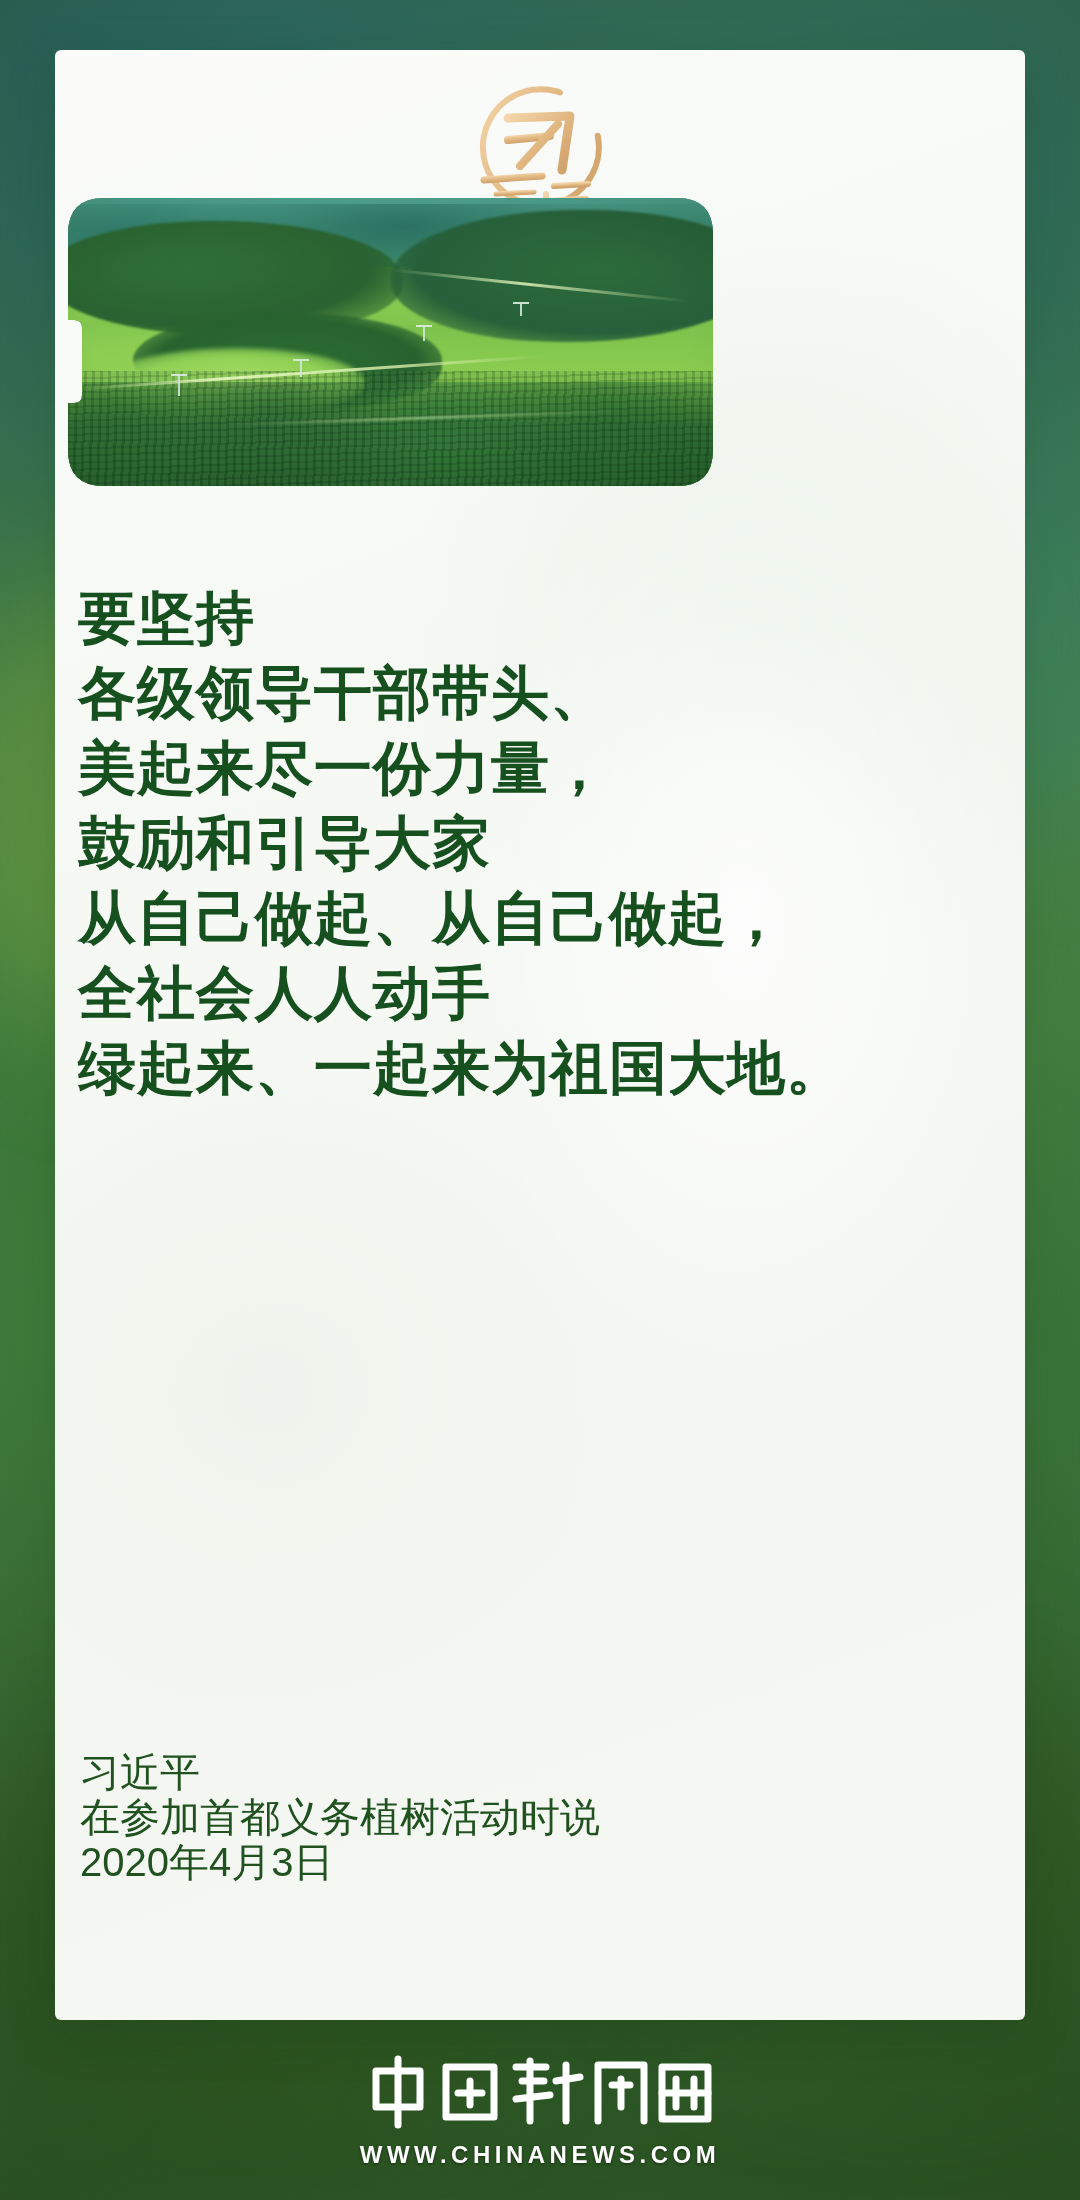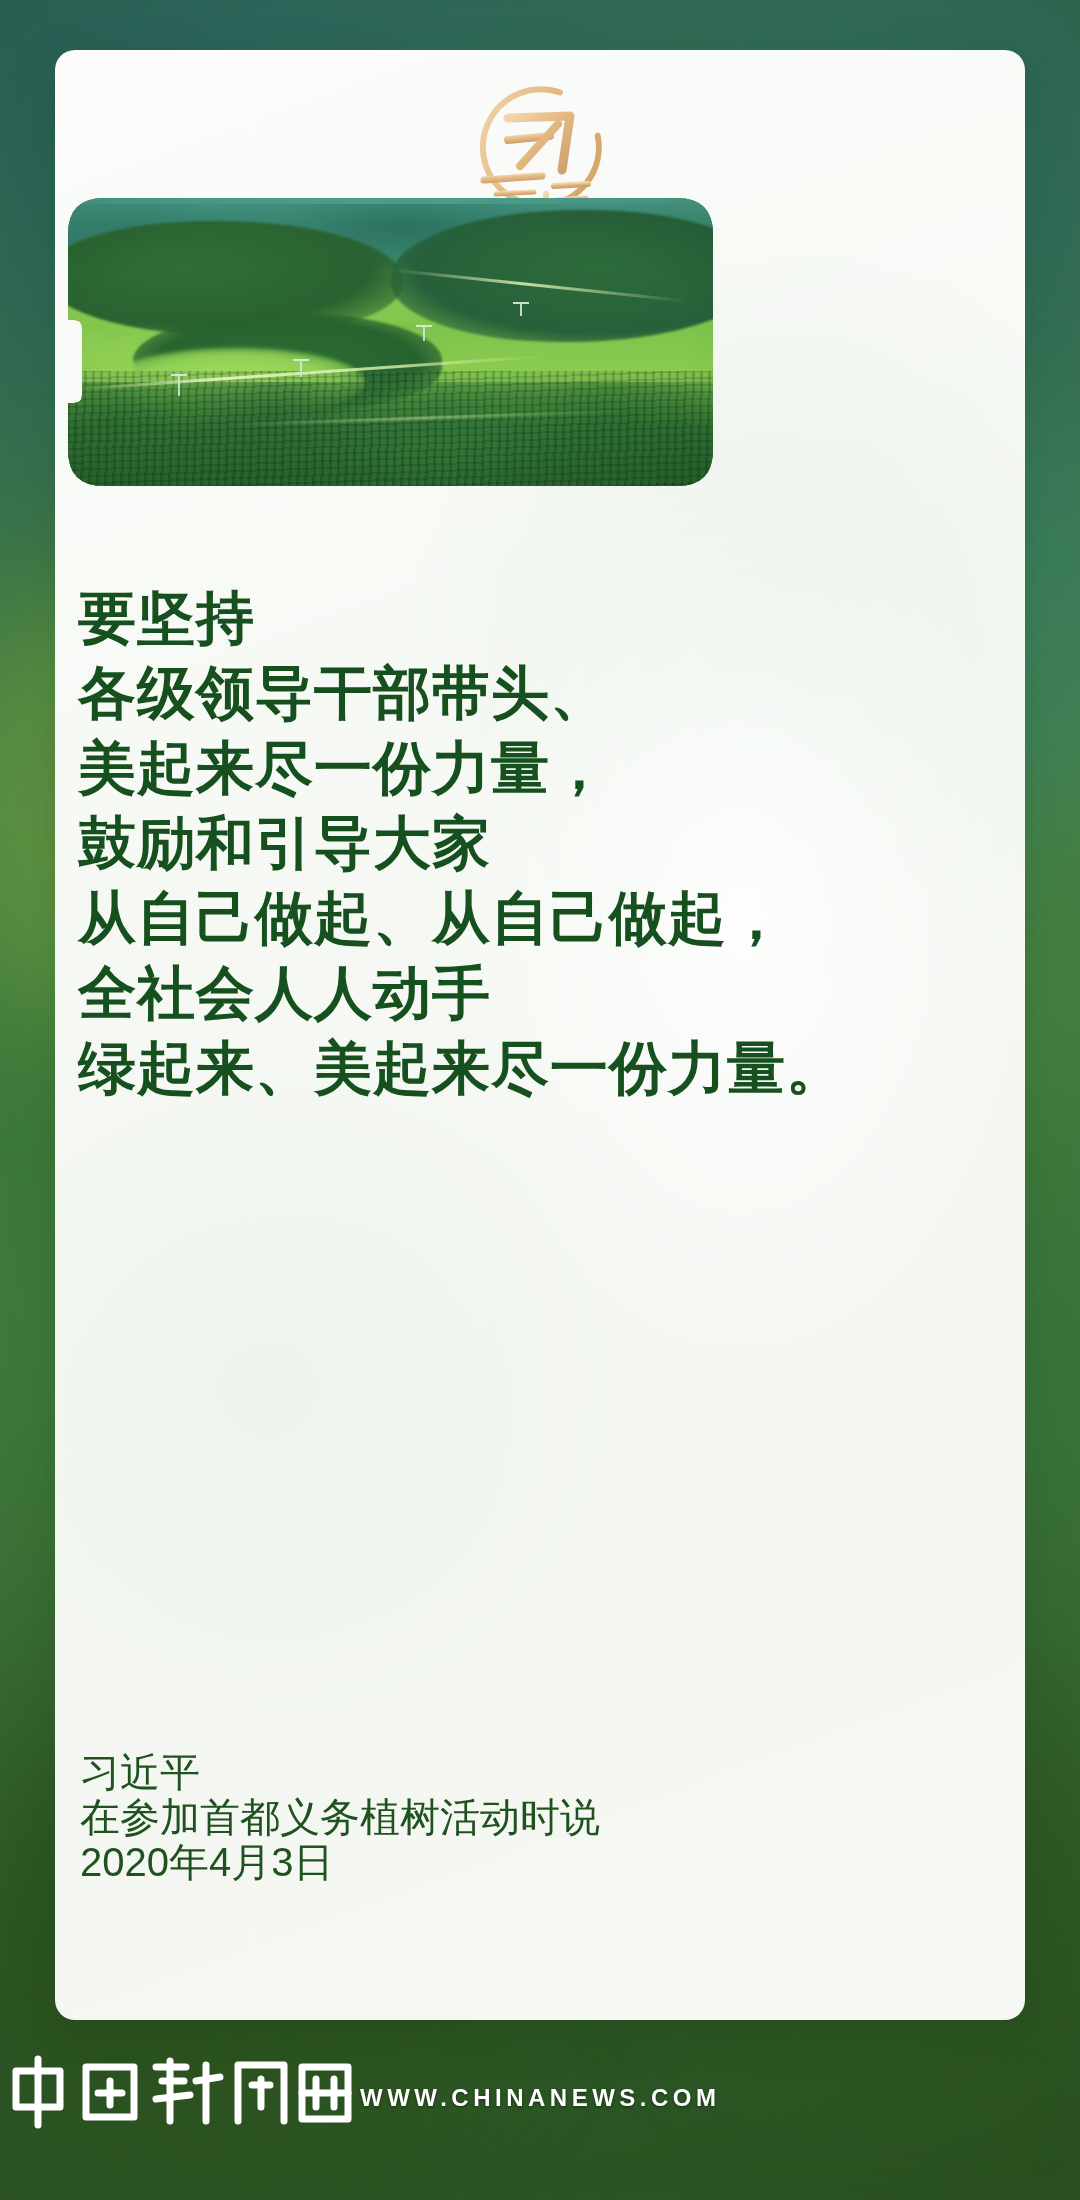--- a/index.html
+++ b/index.html
@@ -32,21 +32,21 @@
   .b5 { right:-6%; bottom:6%; width:46%; height:18%; background:rgba(52,95,34,.55); }
   .bg-vignette {
     position:absolute; inset:0;
     background:radial-gradient(ellipse 90% 70% at 50% 46%, rgba(0,0,0,0) 45%, rgba(20,45,18,.34) 100%);
   }
 
   
   .card {
     position:absolute;
     left:55px; top:50px; width:970px; height:1970px;
-    border-radius:20px;
+    border-radius:6px;
     background:
       radial-gradient(ellipse 60% 34% at 74% 29%, rgba(226,238,225,.55) 0%, rgba(226,238,225,0) 62%),
       radial-gradient(ellipse 55% 26% at 22% 68%, rgba(228,239,228,.40) 0%, rgba(228,239,228,0) 64%),
       linear-gradient(160deg,#fbfcfa 0%,#f5f8f3 40%,#f3f6f1 72%,#f6f8f4 100%);
     box-shadow:0 14px 48px rgba(18,50,20,.22);
     overflow:hidden;
   }
   .card-sheen {
     position:absolute; left:40%; top:20%; width:62%; height:48%;
     background:radial-gradient(ellipse at center, rgba(255,255,255,.85) 0%, rgba(255,255,255,0) 70%);
@@ -176,21 +176,21 @@
   .attrib { position:absolute; left:25px; top:1700px; }
   .aline {
     color:#20521f;
     font-size:40px;
     line-height:45px;
     font-weight:400;
     white-space:nowrap;
   }
 
   
-  .footer { position:absolute; left:0; right:0; top:2055px; display:flex; flex-direction:row; align-items:center; }
+  .footer { position:absolute; left:0; right:0; top:2055px; display:flex; flex-direction:column; align-items:center; }
   .footer svg { display:block; }
   .footer-url {
     margin-top:10px;
     color:#ffffff;
     font-size:24px;
     letter-spacing:4.5px;
     font-weight:700;
     text-shadow:0 1px 3px rgba(0,0,0,.45);
   }
 </style>
@@ -269,21 +269,21 @@
     </div>
   </div>
 
   <div class="quote">
     <div class="qline">要坚持</div>
     <div class="qline">各级领导干部带头、</div>
     <div class="qline">美起来尽一份力量，</div>
     <div class="qline">鼓励和引导大家</div>
     <div class="qline">从自己做起、从自己做起，</div>
     <div class="qline">全社会人人动手</div>
-    <div class="qline">绿起来、美起来尽一份力量。</div>
+    <div class="qline">绿起来、一起来为祖国大地。</div>
   </div>
 
   <div class="attrib">
     <div class="aline">习近平</div>
     <div class="aline">在参加首都义务植树活动时说</div>
     <div class="aline">2020年4月3日</div>
   </div>
 </div>
 
 <div class="footer">

